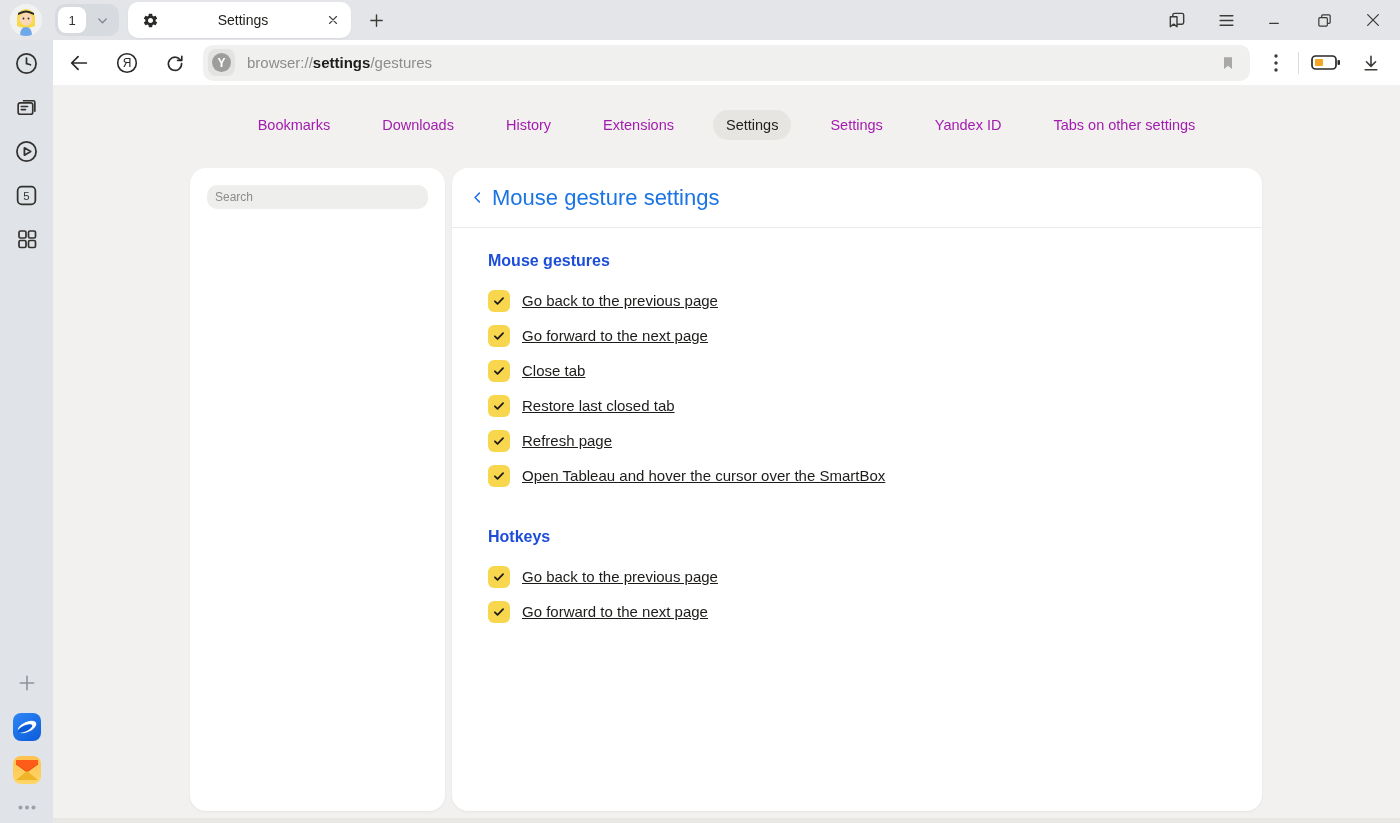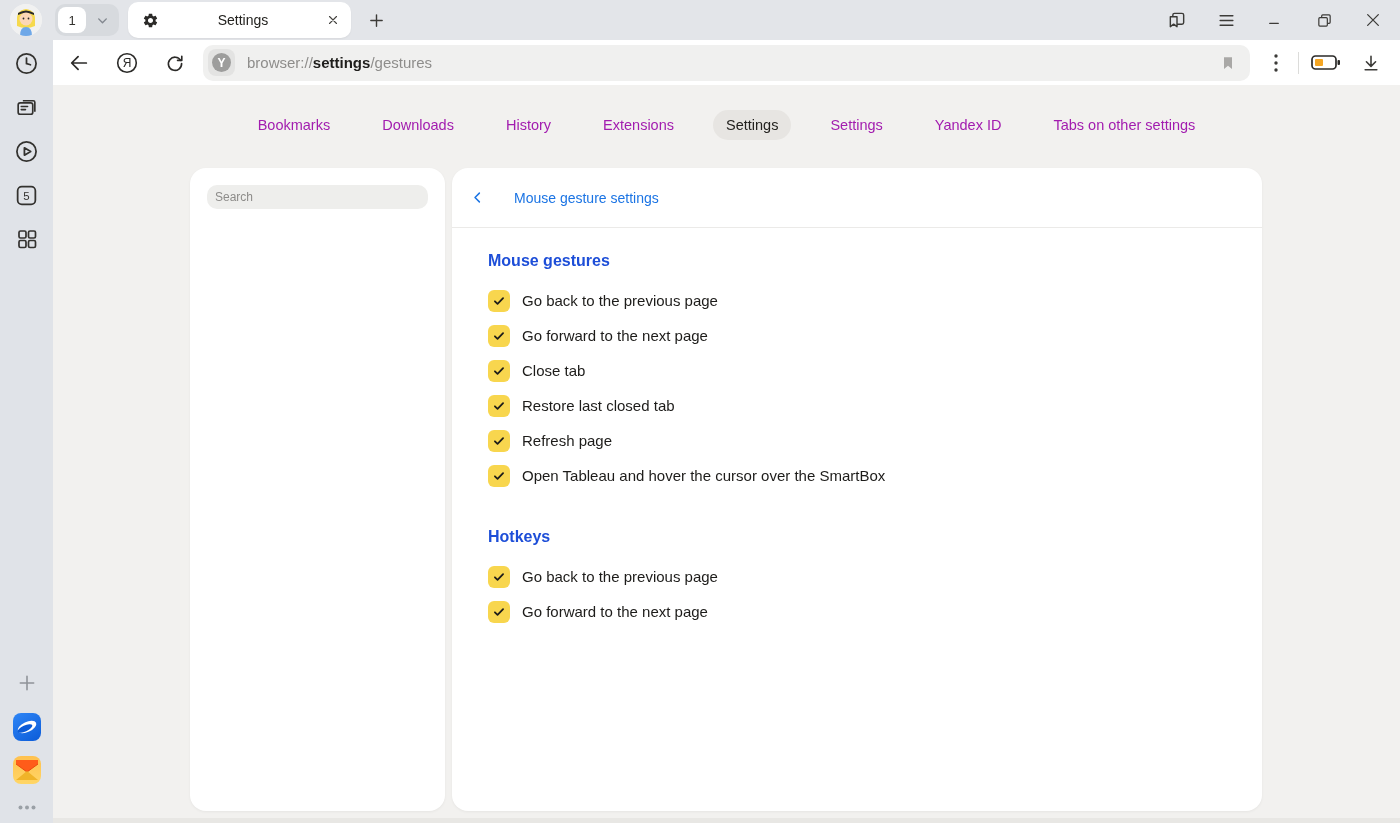--- a/index.html
+++ b/index.html
@@ -74,28 +74,28 @@
                   color:#23221f; outline:none; }
   .search-input::placeholder { color:#8d8c8a; }
   .side-list { margin-top:20px; }
   .side-item { height:35px; display:flex; align-items:center; padding-left:14px; font-size:15px;
                color:#1d1c1a; border-radius:8px; }
 
   .main-panel { width:810px; }
   .main-header { height:60px; display:flex; align-items:center; padding-left:18px;
                  border-bottom:1px solid #ebeae8; }
   .back-chevron { display:flex; align-items:center; margin-right:7px; }
-  .main-title { font-size:14px; color:#1b74e4;margin-left:22px; }
+  .main-title { font-size:22px; color:#1b74e4; }
   .main-body { padding:24px 36px 0 36px; }
   .section-heading { font-size:16px; font-weight:bold; color:#1d4ed8; margin-bottom:13px; }
   .section + .section { margin-top:35px; }
   .check-row { height:35px; display:flex; align-items:center; gap:12px; }
   .checkbox { width:22px; height:22px; background:#f8d64e; border-radius:6px; display:flex;
               align-items:center; justify-content:center; flex:none; }
-  .check-label { font-size:15px; color:#1d1c1a; }
+  .check-label { font-size:15px; color:#1d1c1a;text-decoration:underline; }
 
   svg { display:block; }
 </style>
 </head>
 <body>
 
 <div class="window">
 
   <div class="tabstrip">
     <div class="avatar">

